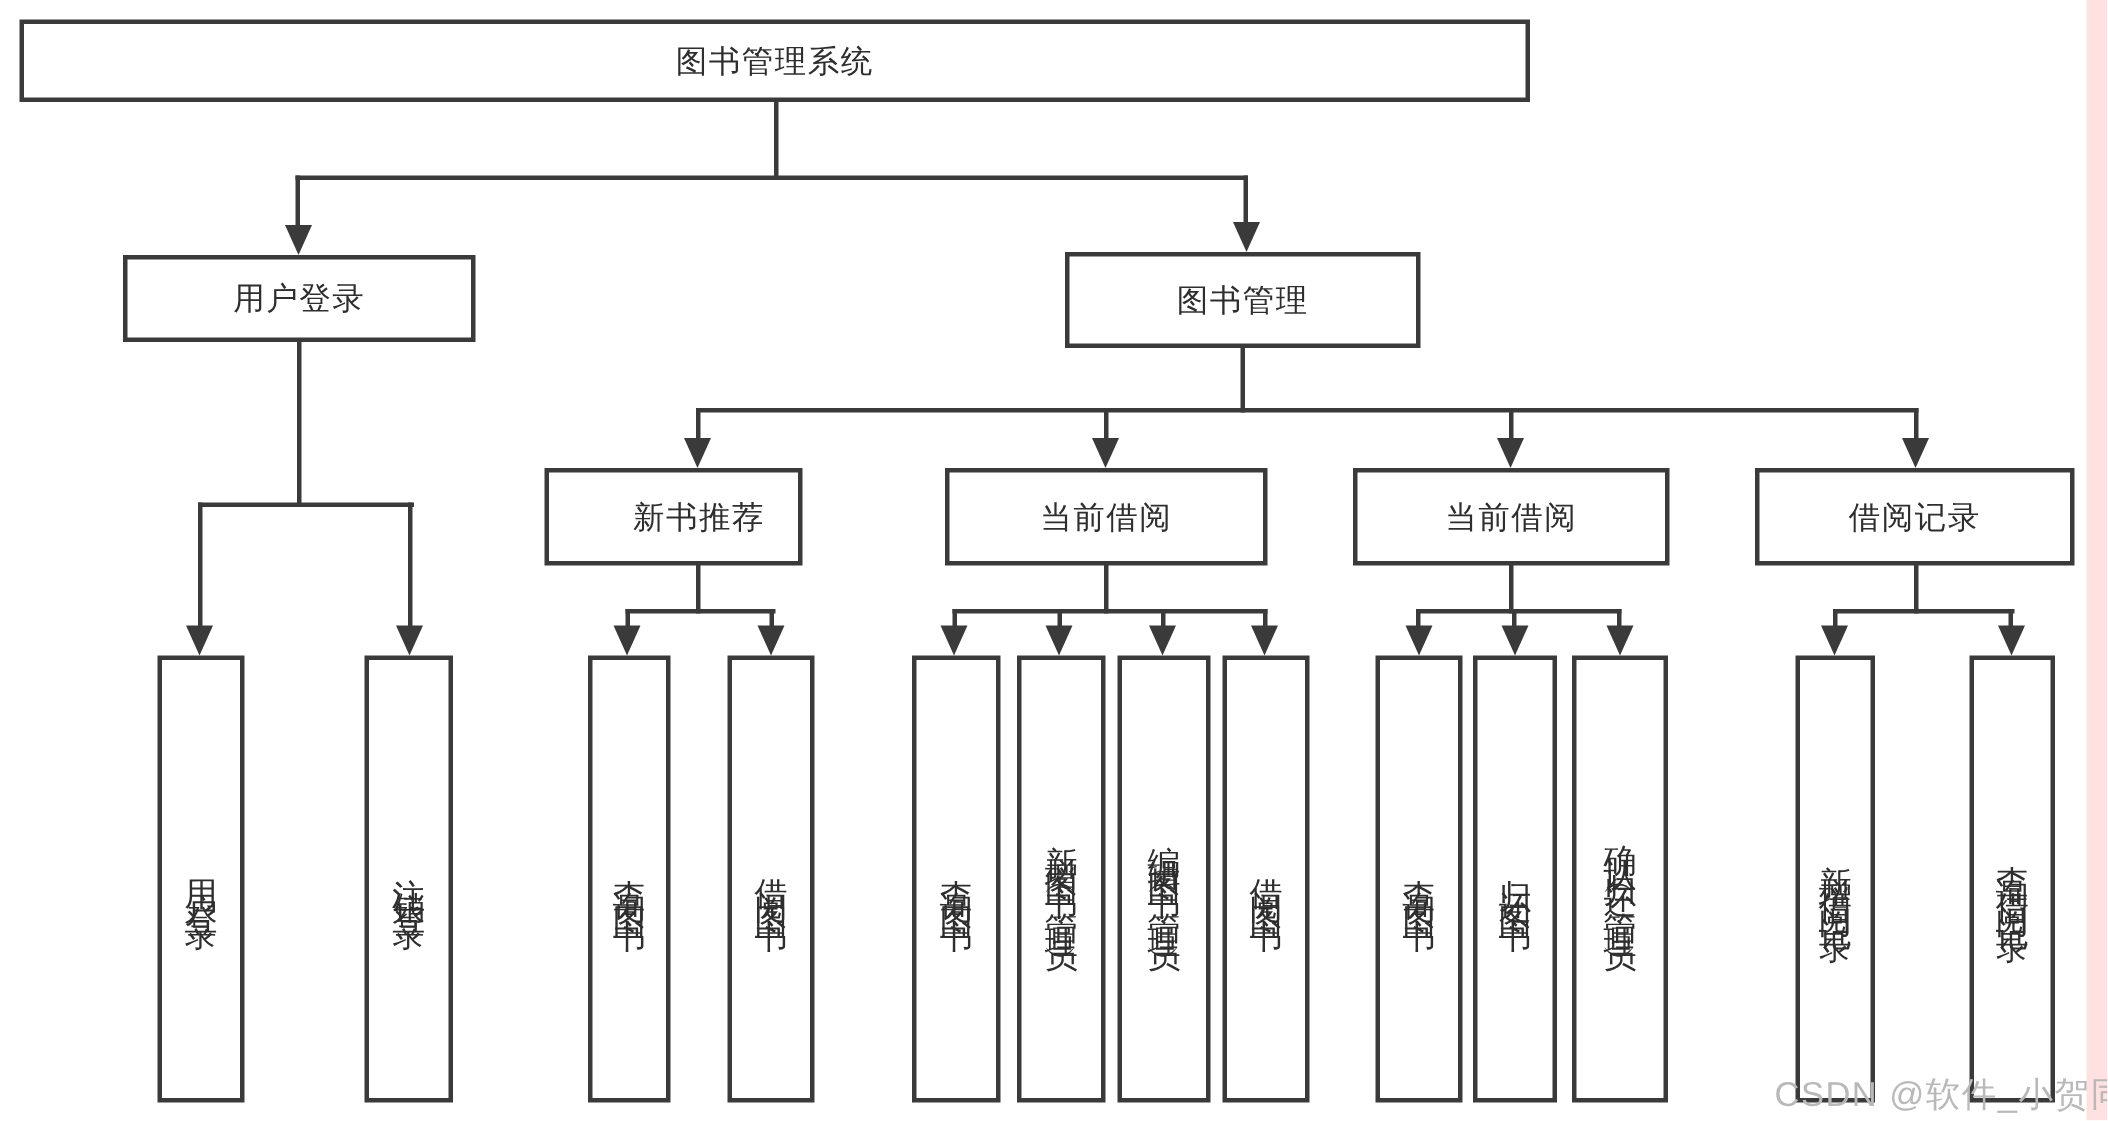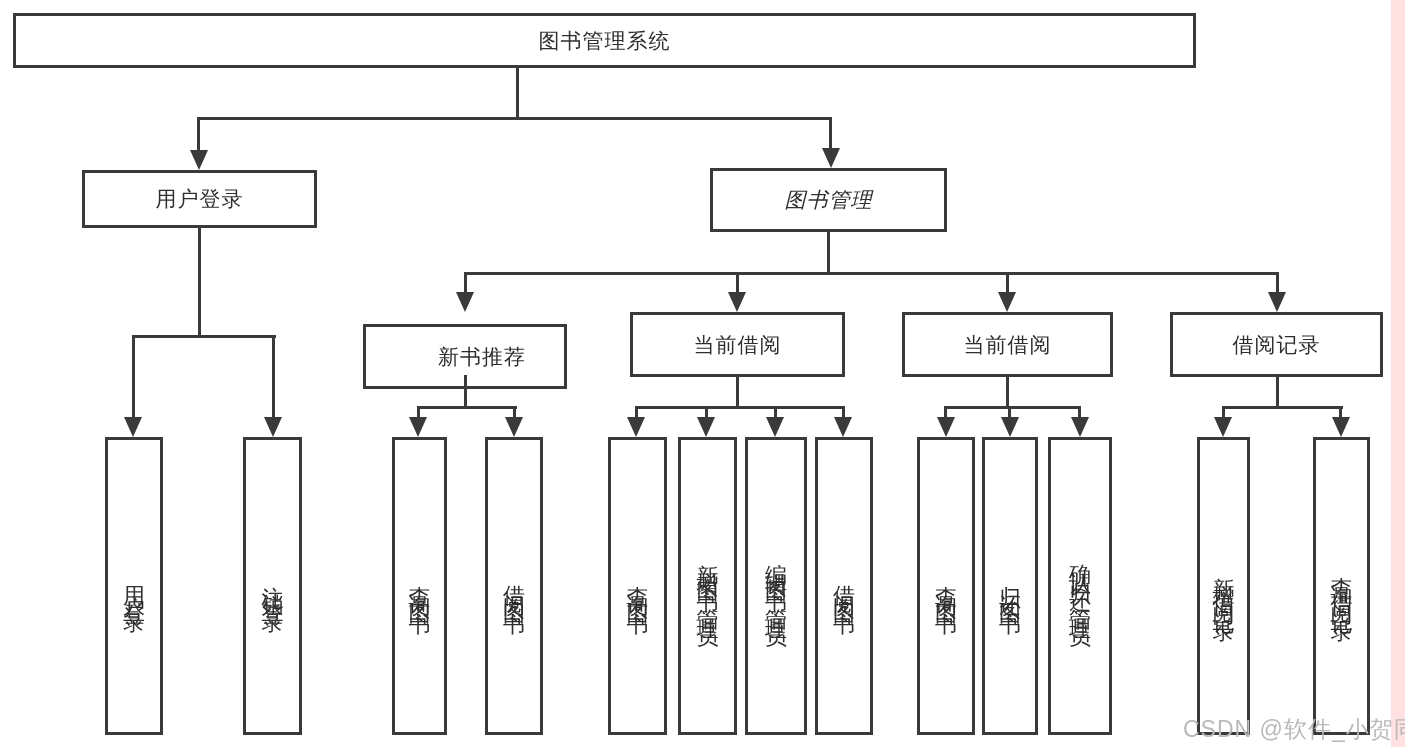--- a/index.html
+++ b/index.html
@@ -36,27 +36,27 @@
   #wm{
     position:absolute;left:1183px;top:714px;font-size:23px;letter-spacing:1px;
     color:#b9b9b9;white-space:nowrap;z-index:5;
   }
 </style>
 </head>
 <body>
 
 <div id="canvas">
 
-  <div class="hbox" style="left:13px;top:13px;width:1183px;height:55px;">图书管理系统</div>
+  <div class="hbox" style="left:13px;top:13px;width:1007px;height:55px;">图书管理系统</div>
 
   <div class="hbox" style="left:82px;top:170px;width:235px;height:58px;">用户登录</div>
 
-  <div class="hbox" style="left:710px;top:168px;width:237px;height:64px;font-style:italic;">图书管理</div>
+  <div class="hbox" style="left:710px;top:168px;width:237px;height:64px;">图书管理</div>
 
-  <div class="hbox" style="left:363px;top:324px;width:204px;height:65px;padding-left:34px;">新书推荐</div>
+  <div class="hbox" style="left:363px;top:312px;width:172px;height:65px;padding-left:34px;">新书推荐</div>
 
   <div class="hbox" style="left:630px;top:312px;width:215px;height:65px;">当前借阅</div>
 
   <div class="hbox" style="left:902px;top:312px;width:211px;height:65px;">当前借阅</div>
 
   <div class="hbox" style="left:1170px;top:312px;width:213px;height:65px;">借阅记录</div>
 
   <div class="vbox" style="left:105px;width:58px;">
     <span>用户登录</span>
   </div>

